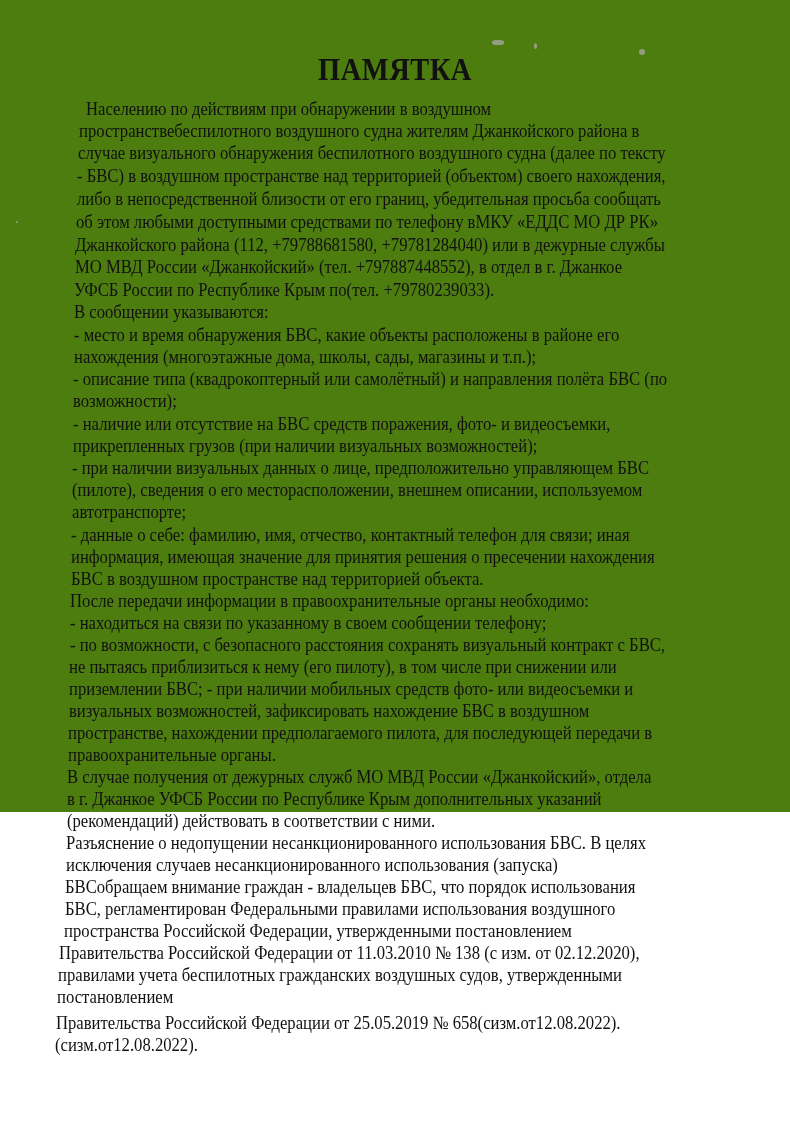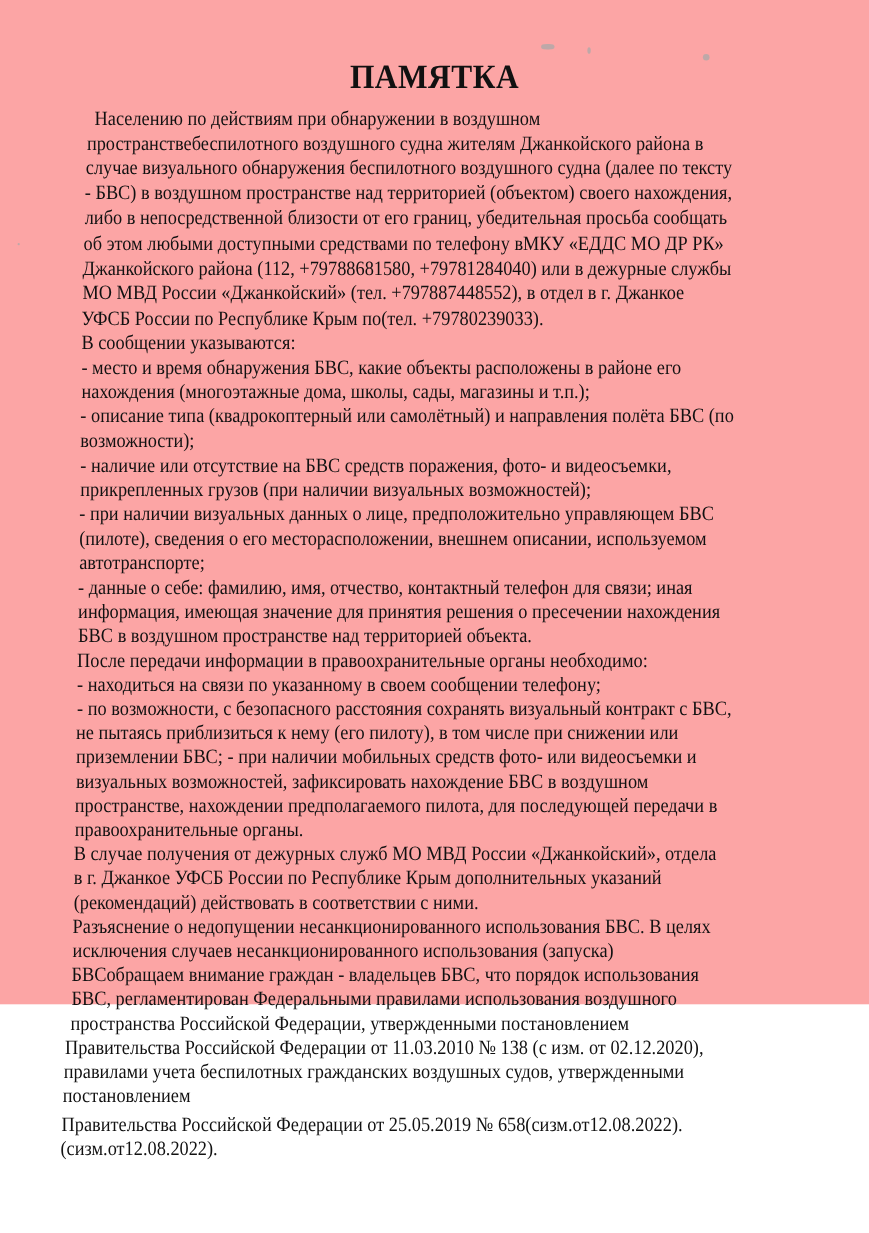--- a/index.html
+++ b/index.html
@@ -12,22 +12,22 @@
       height: 1121px;
       position: relative;
       overflow: hidden;
       font-family: "Liberation Serif", serif;
       color: #111111;
     }
     .page {
       position: absolute;
       left: 0; top: 0;
       width: 790px;
-      height: 913px;
-      background: #fca5a5;
+      height: 812px;
+      background: #4d7c0f;
     }
     .title {
       position: absolute;
       left: 0;
       width: 790px;
       top: 52px;
       text-align: center;
       font-family: "Liberation Serif", serif;
       font-weight: bold;
       font-size: 31px;

